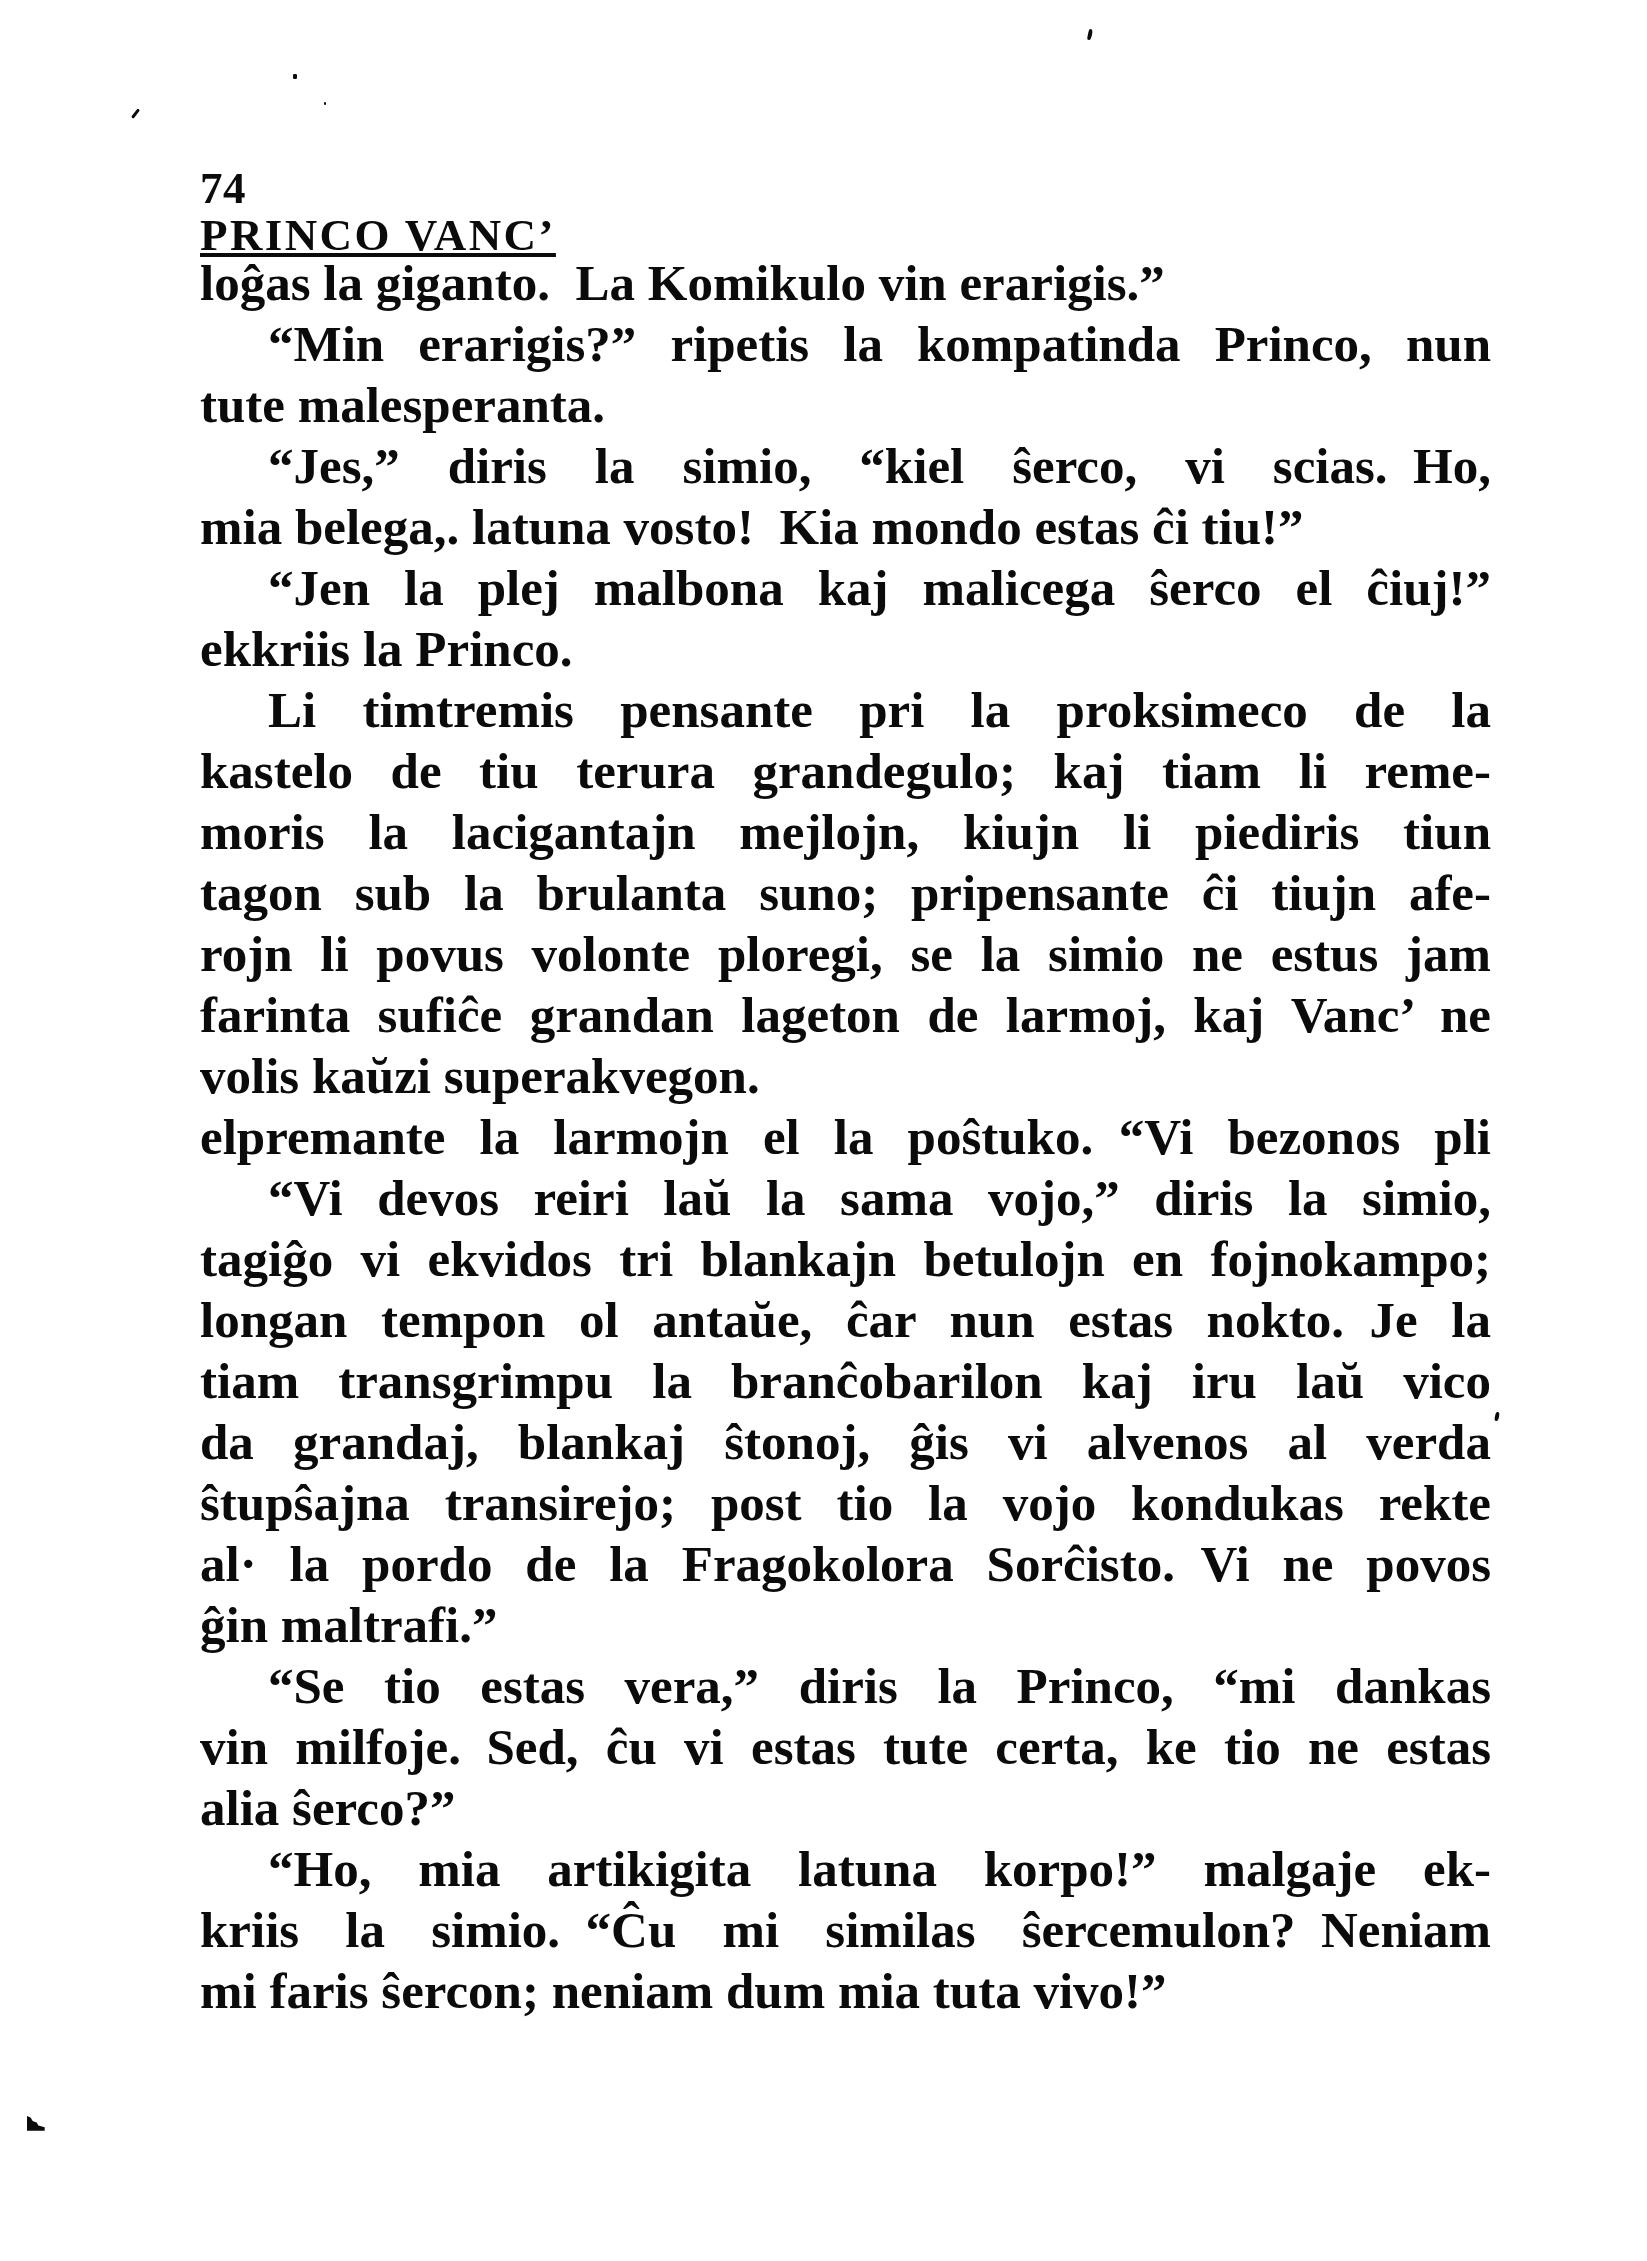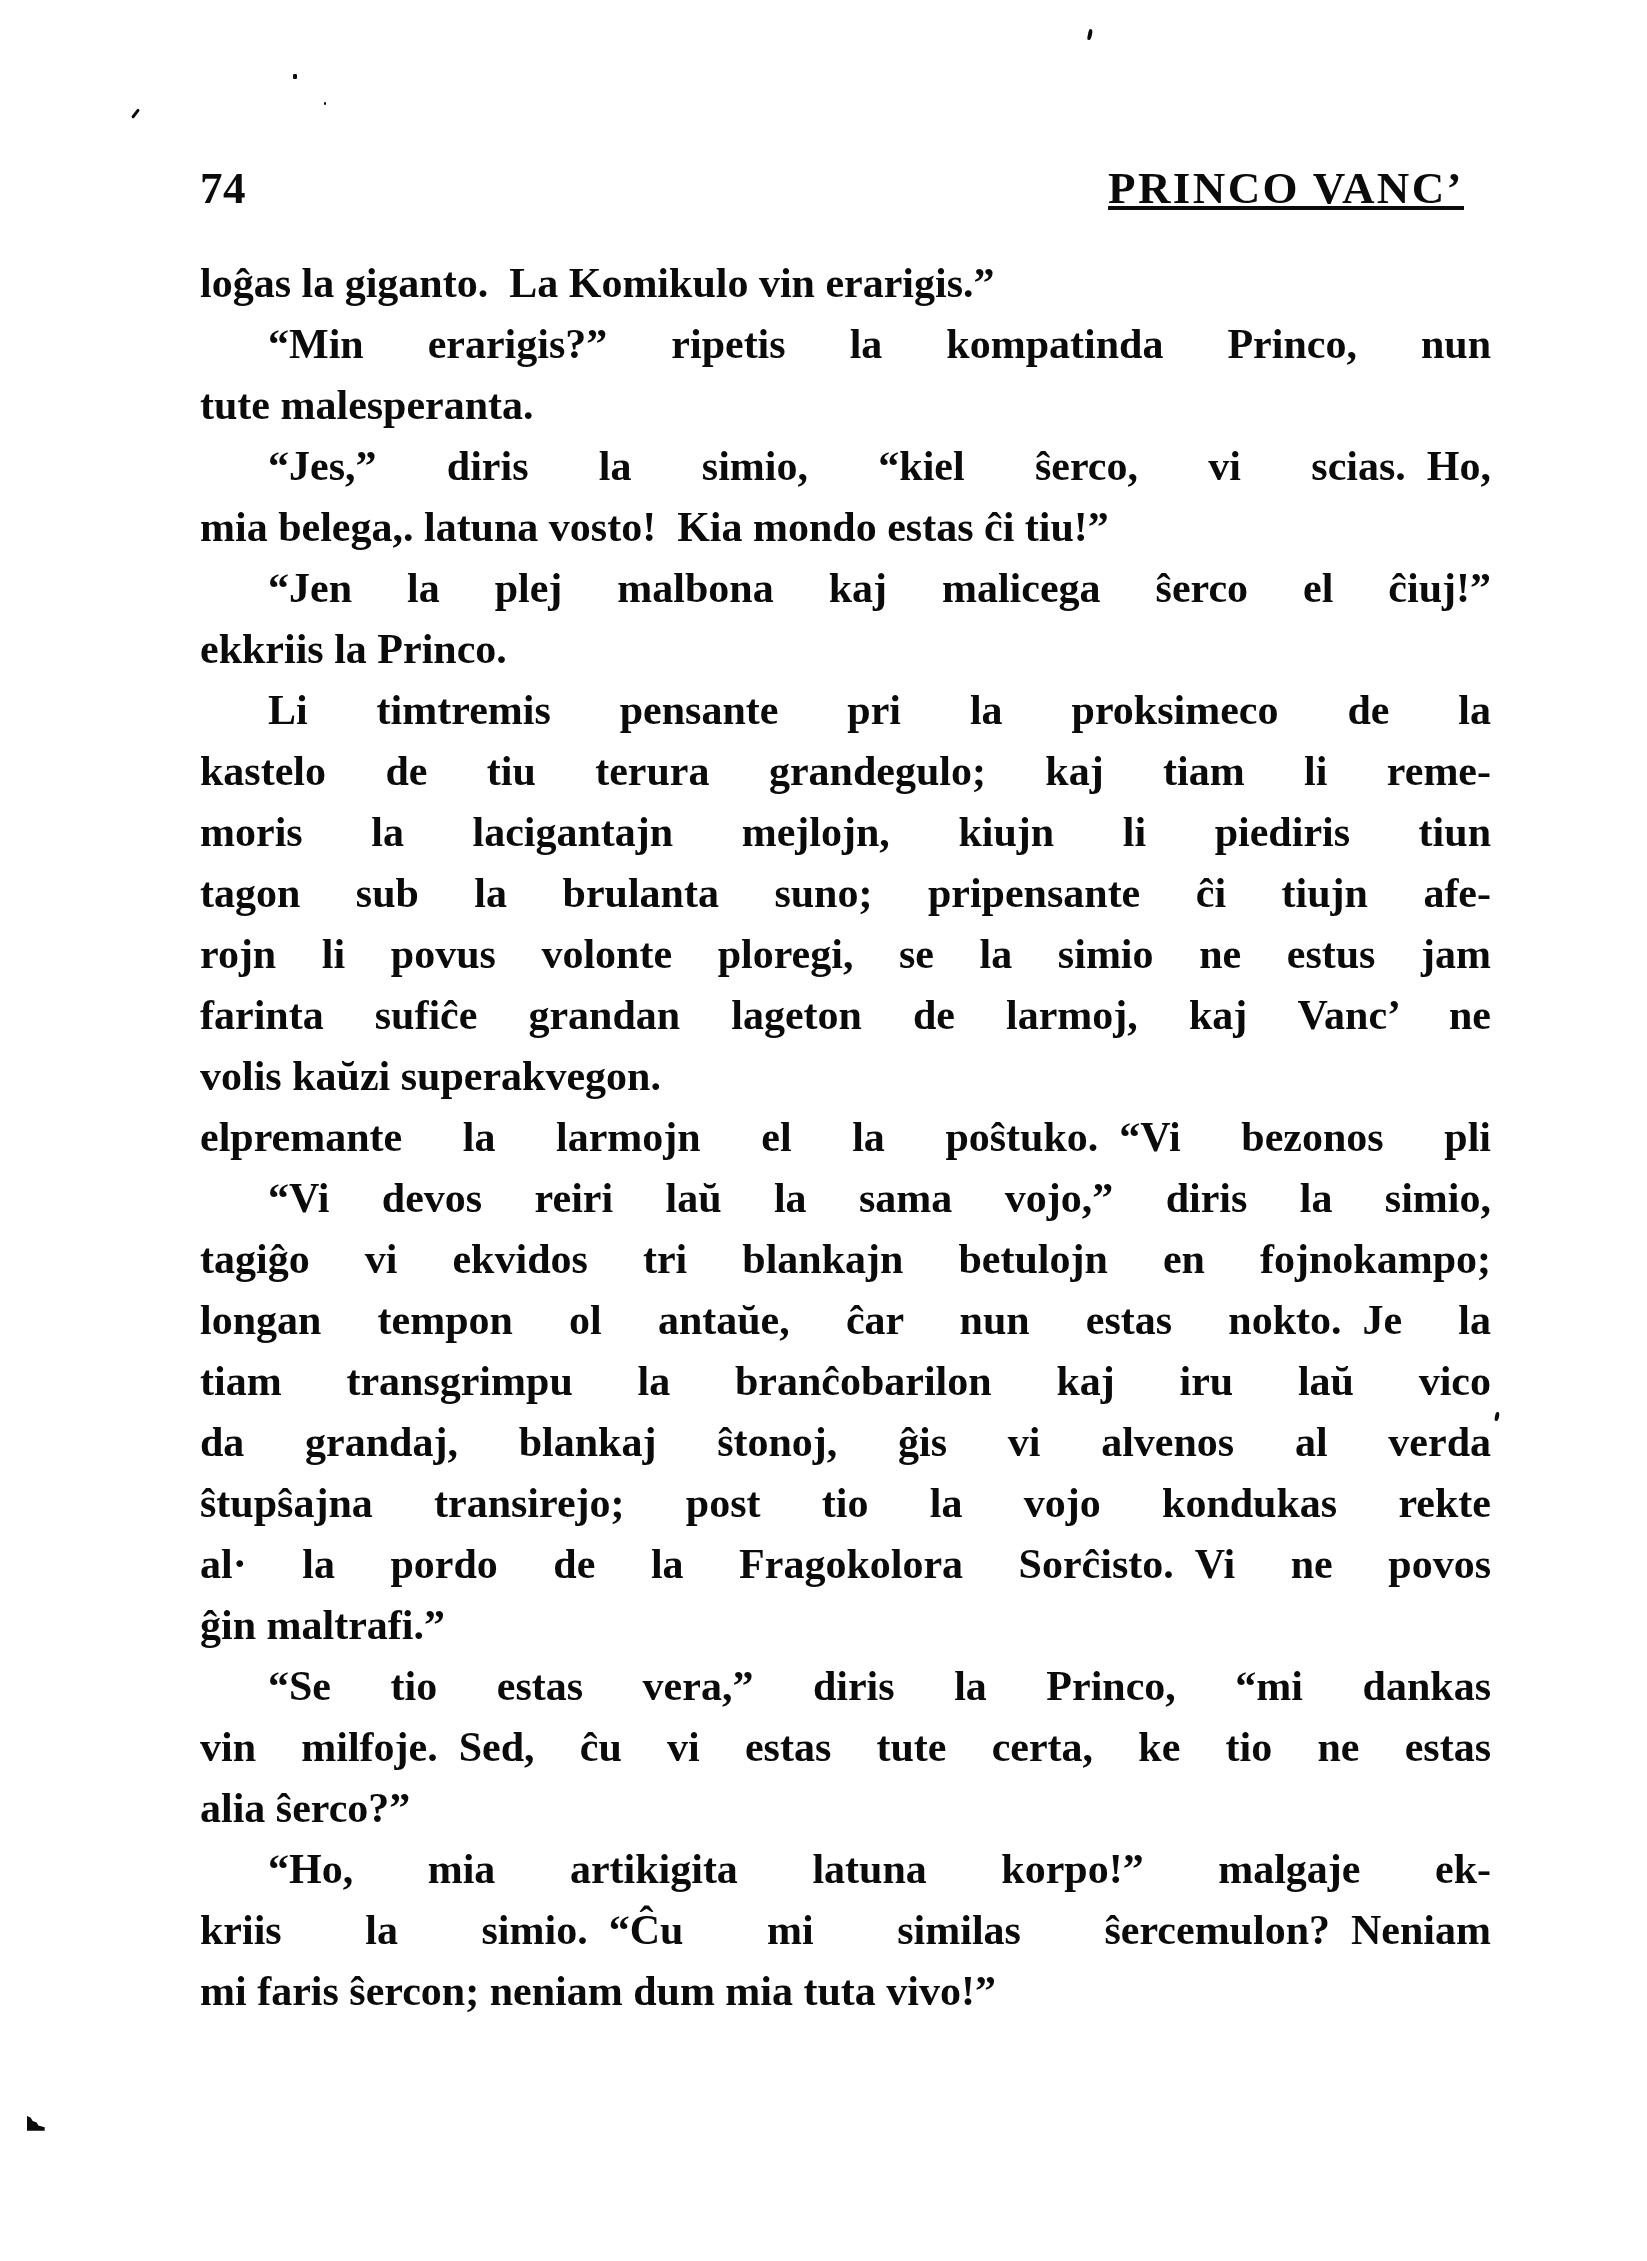--- a/index.html
+++ b/index.html
@@ -17,30 +17,31 @@
     left: 200px;
     top: 165px;
     width: 1264px;
     display: flex;
     justify-content: space-between;
     align-items: baseline;
     font-weight: 700;
     font-size: 45px;
     line-height: 47px;
     white-space: nowrap;
+    flex-direction: column;
   }
   .pagenum { letter-spacing: 0.6px; }
   .running { letter-spacing: 2.4px; text-decoration: underline; }
   .bodytext {
     position: absolute;
     left: 200px;
     top: 253px;
     width: 1291px;
     font-weight: 700;
-    font-size: 42px;
+    font-size: 51px;
     line-height: 61px;
   }
   .line {
     height: 61px;
     text-align: justify;
     text-align-last: justify;
     overflow: visible;
   }
   .line.end { text-align: left; text-align-last: left; }
   .line.indent { text-indent: 68px; }

